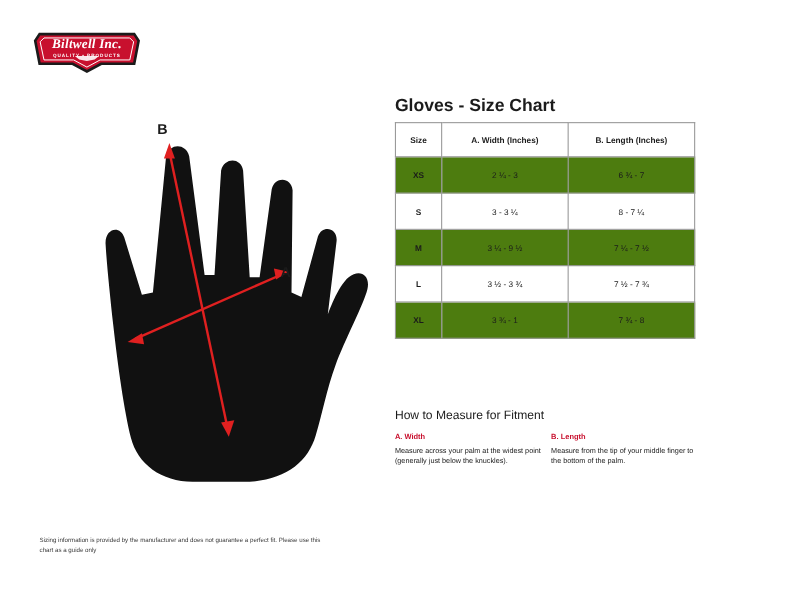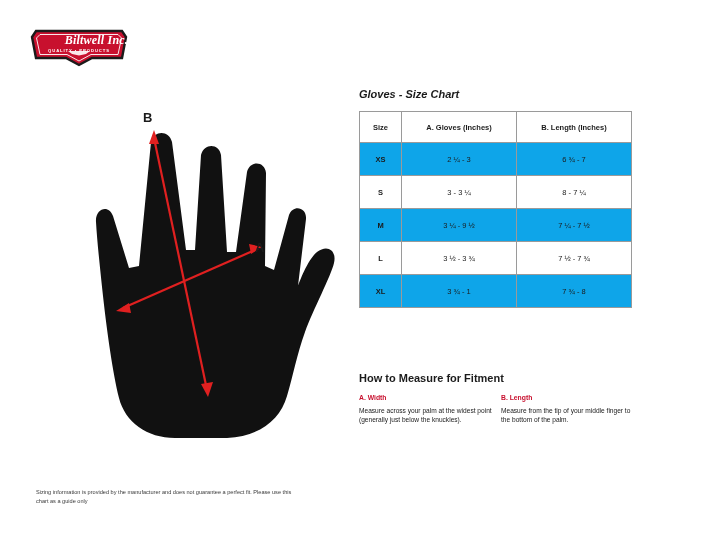--- a/index.html
+++ b/index.html
@@ -32,21 +32,21 @@
   .logo-shape {
     position: absolute;
     left: 0; top: 0;
     width: 98px; height: 40px;
   }
   .logo-text {
     position: absolute;
     left: 0;
     top: 5px;
     width: 98px;
-    text-align: right;
+    text-align: center;
     font-family: "Liberation Serif", serif;
     font-style: italic;
     font-weight: bold;
     font-size: 12px;
     color: #ffffff;
     letter-spacing: 0.2px;
   }
   .logo-sub {
     position: absolute;
     left: 0;
@@ -74,24 +74,23 @@
     color: #1b1b1b;
   }
   .label-b { left: 88px; top: 10px; }
   .label-a { left: 200px; top: 140px; }
 
   
   .chart-title {
     position: absolute;
     left: 359px;
     top: 88px;
-    font-size: 11px;
-    font-weight: bold;
-    color: #1b1b1b;
-    font-style: italic;
+    font-size: 16px;
+    font-weight: bold;
+    color: #1b1b1b;
   }
   table.size-chart {
     position: absolute;
     left: 359px;
     top: 111px;
     width: 272px;
     border-collapse: collapse;
     table-layout: fixed;
     border-radius: 20px;
   }
@@ -111,33 +110,33 @@
     background: #ffffff;
     height: 30px;
   }
   table.size-chart col.c-size { width: 42px; }
   table.size-chart col.c-w { width: 115px; }
   table.size-chart col.c-l { width: 115px; }
   table.size-chart td.size-cell {
     font-weight: bold;
   }
   table.size-chart tr.shaded td {
-    background: #0ea5e9;
+    background: #4d7c0f;
     margin-left: 25px;
   }
   table.size-chart tr.plain td {
     background: #ffffff;
   }
 
   .measure-title {
     position: absolute;
     left: 359px;
     top: 372px;
     font-size: 11px;
-    font-weight: bold;
+    font-weight: normal;
     color: #1b1b1b;
   }
   .measure-col {
     position: absolute;
     width: 138px;
     font-size: 6.6px;
     line-height: 1.45;
     color: #1b1b1b;
   }
   .measure-col.left { left: 359px; top: 393px; }
@@ -225,21 +224,21 @@
 
   <table class="size-chart">
     <colgroup>
       <col class="c-size">
         <col class="c-w">
         <col class="c-l">
     </colgroup>
     <thead>
       <tr>
         <th>Size</th>
-        <th>A. Gloves (Inches)</th>
+        <th>A. Width (Inches)</th>
         <th>B. Length (Inches)</th>
       </tr>
     </thead>
     <tbody>
       <tr class="shaded">
         <td class="size-cell">XS</td>
         <td>2 ¼ - 3</td>
         <td>6 ¾ - 7</td>
       </tr>
       <tr class="plain">

